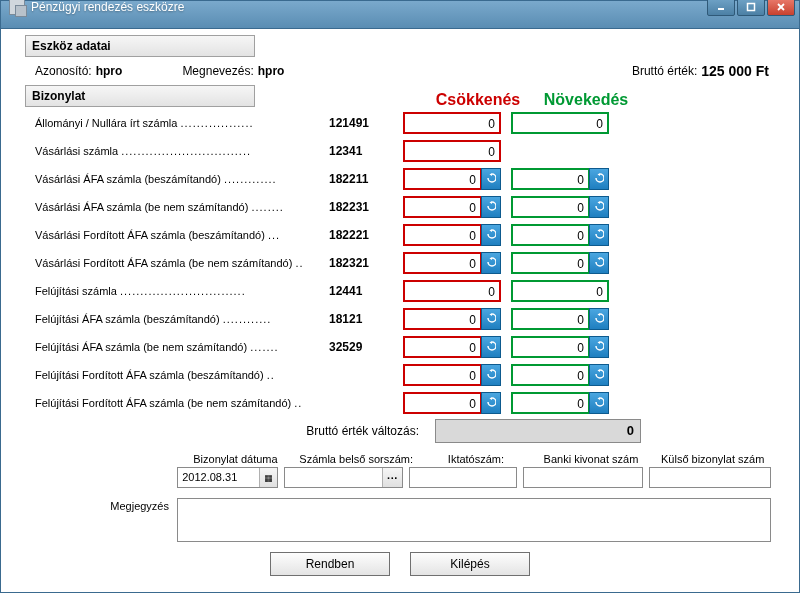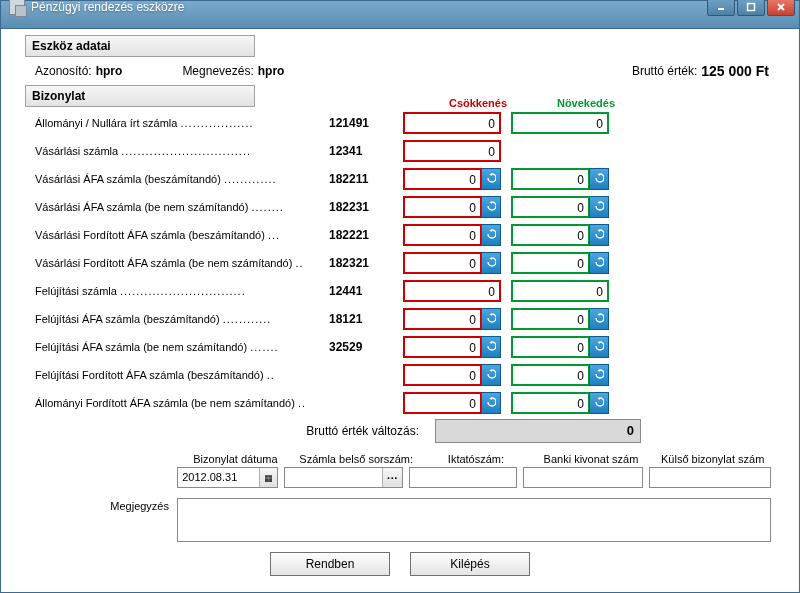--- a/index.html
+++ b/index.html
@@ -84,21 +84,21 @@
   .asset-info .brutto-val { font-weight: bold; font-size: 14px; }
   .columns-header {
     display: flex;
     margin-top: 2px;
     align-items: baseline;
   }
   .col-title {
     width: 98px;
     text-align: center;
     font-weight: bold;
-    font-size: 11px;
+    font-size: 16px;
   }
   .col-title.red { color: #cc0000; }
   .col-title.green { color: #009933; }
   .row {
     display: flex;
     align-items: center;
     height: 28px;
   }
   .row .label {
     width: 300px;
@@ -485,21 +485,21 @@
             <div class="numbox greenbox">0</div>
             <div class="suffix-btn">
               <span><svg viewBox="0 0 10 10">
                   <path d="M6 1 A4 4 0 1 1 2 5" fill="none" stroke="#fff" stroke-width="1.5"></path>
                   <path d="M6 0 L6 3 L3.5 1.5 Z" fill="#fff"></path>
                 </svg></span>
             </div>
           </div>
         </div>
         <div class="row">
-          <div class="label"><span>Állományi Fordított ÁFA számla (be nem számítandó)</span> <span class="dots">..</span></div>
+          <div class="label"><span>Felújítási Fordított ÁFA számla (be nem számítandó)</span> <span class="dots">..</span></div>
           <div class="code"></div>
           <div class="cell">
             <div class="numbox redbox">0</div>
             <div class="suffix-btn">
               <span><svg viewBox="0 0 10 10">
                   <path d="M6 1 A4 4 0 1 1 2 5" fill="none" stroke="#fff" stroke-width="1.5"></path>
                   <path d="M6 0 L6 3 L3.5 1.5 Z" fill="#fff"></path>
                 </svg></span>
             </div>
           </div>

